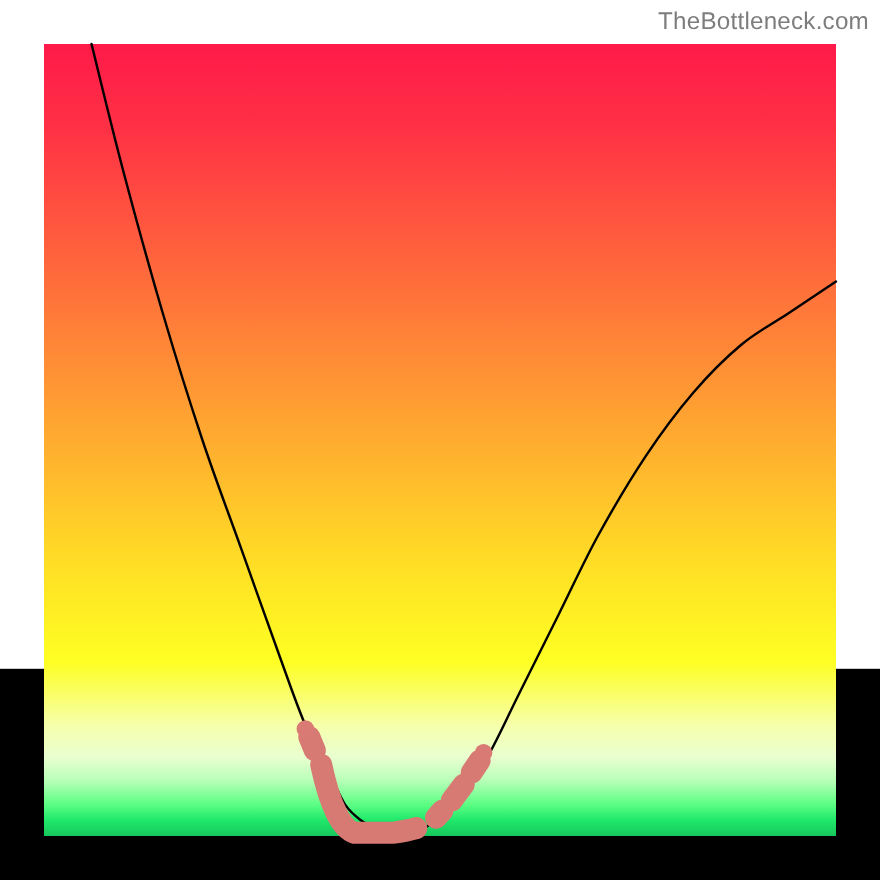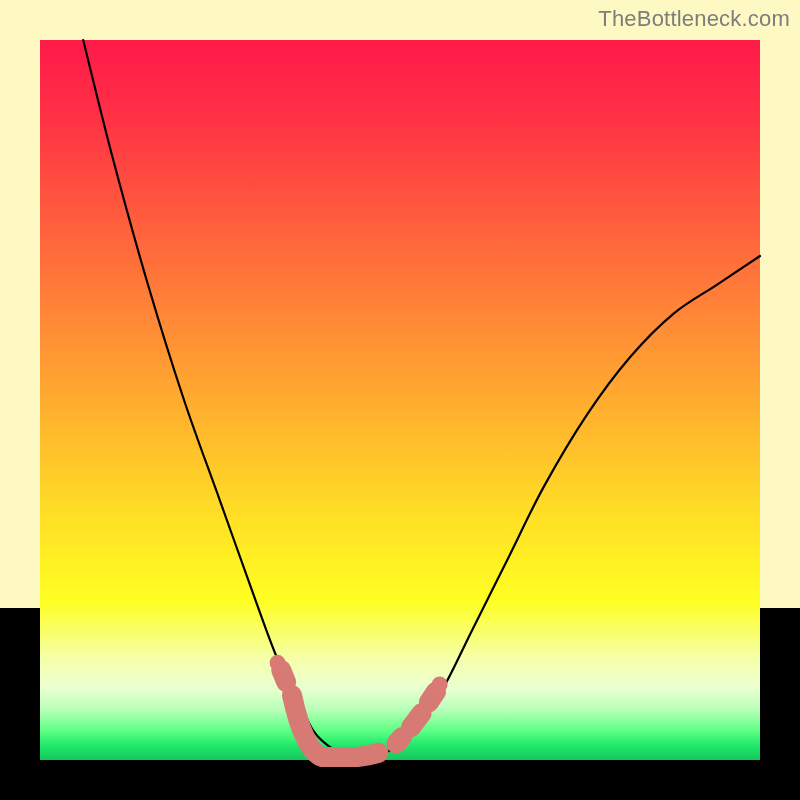--- a/index.html
+++ b/index.html
@@ -10,21 +10,21 @@
     background: #000;
     overflow: hidden;
     font-family: Arial, Helvetica, sans-serif;
   }
   .frame {
     position: absolute;
     left: 0;
     top: 0;
     width: 800px;
     height: 608px;
-    background: #fef9c3;
+    background: #ffffff;
     text-align: right;
   }
   .plot-area {
     position: absolute;
     left: 40px;
     top: 40px;
     width: 720px;
     height: 720px;
     
     background: linear-gradient(to bottom,

